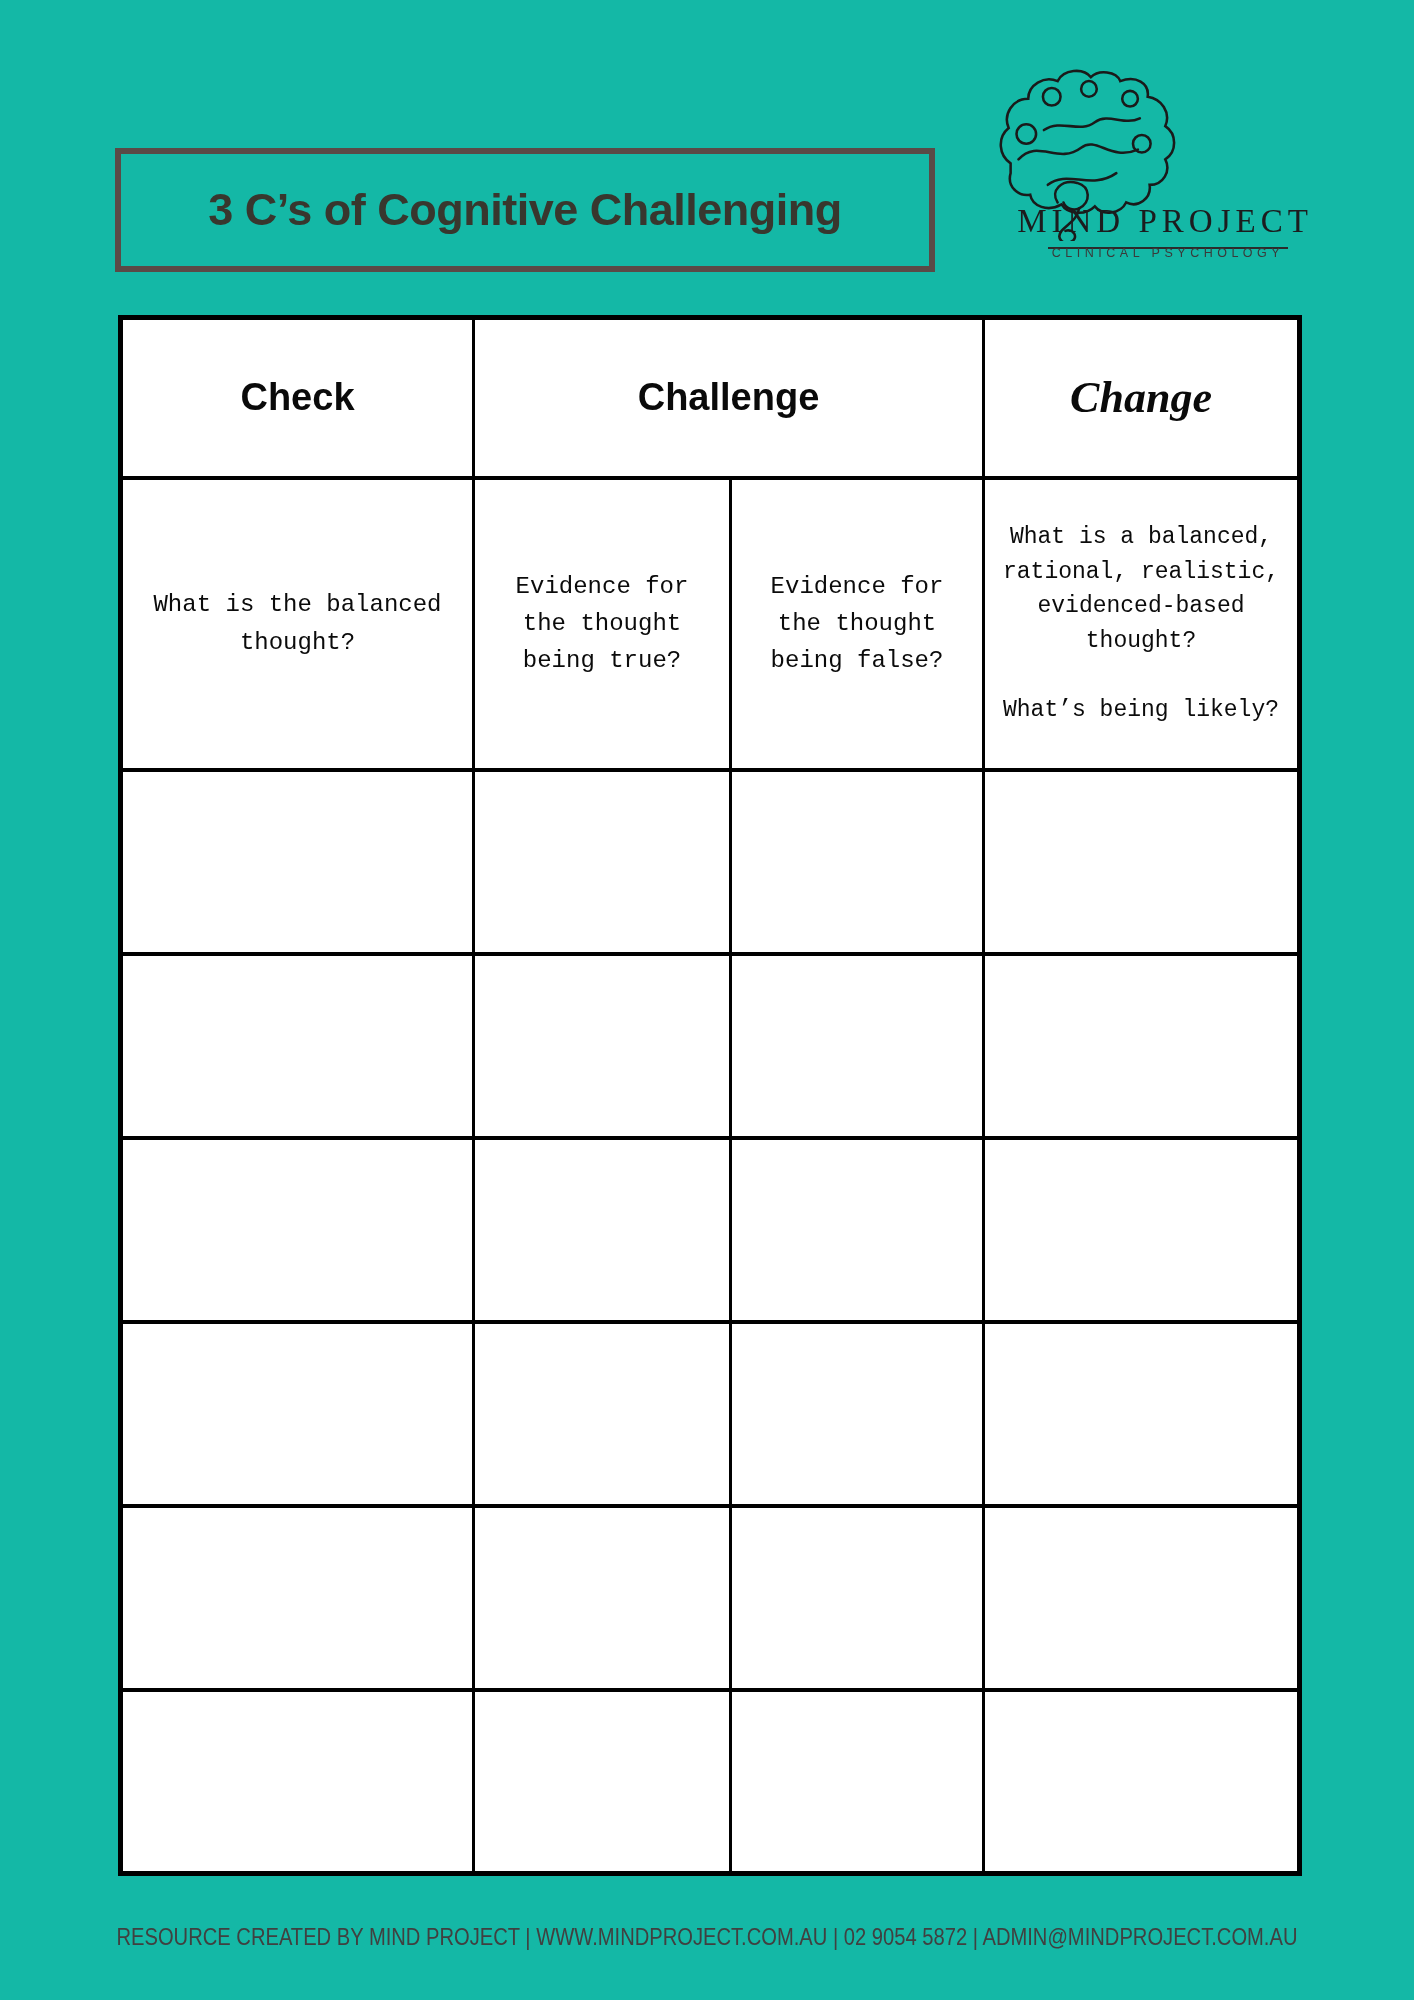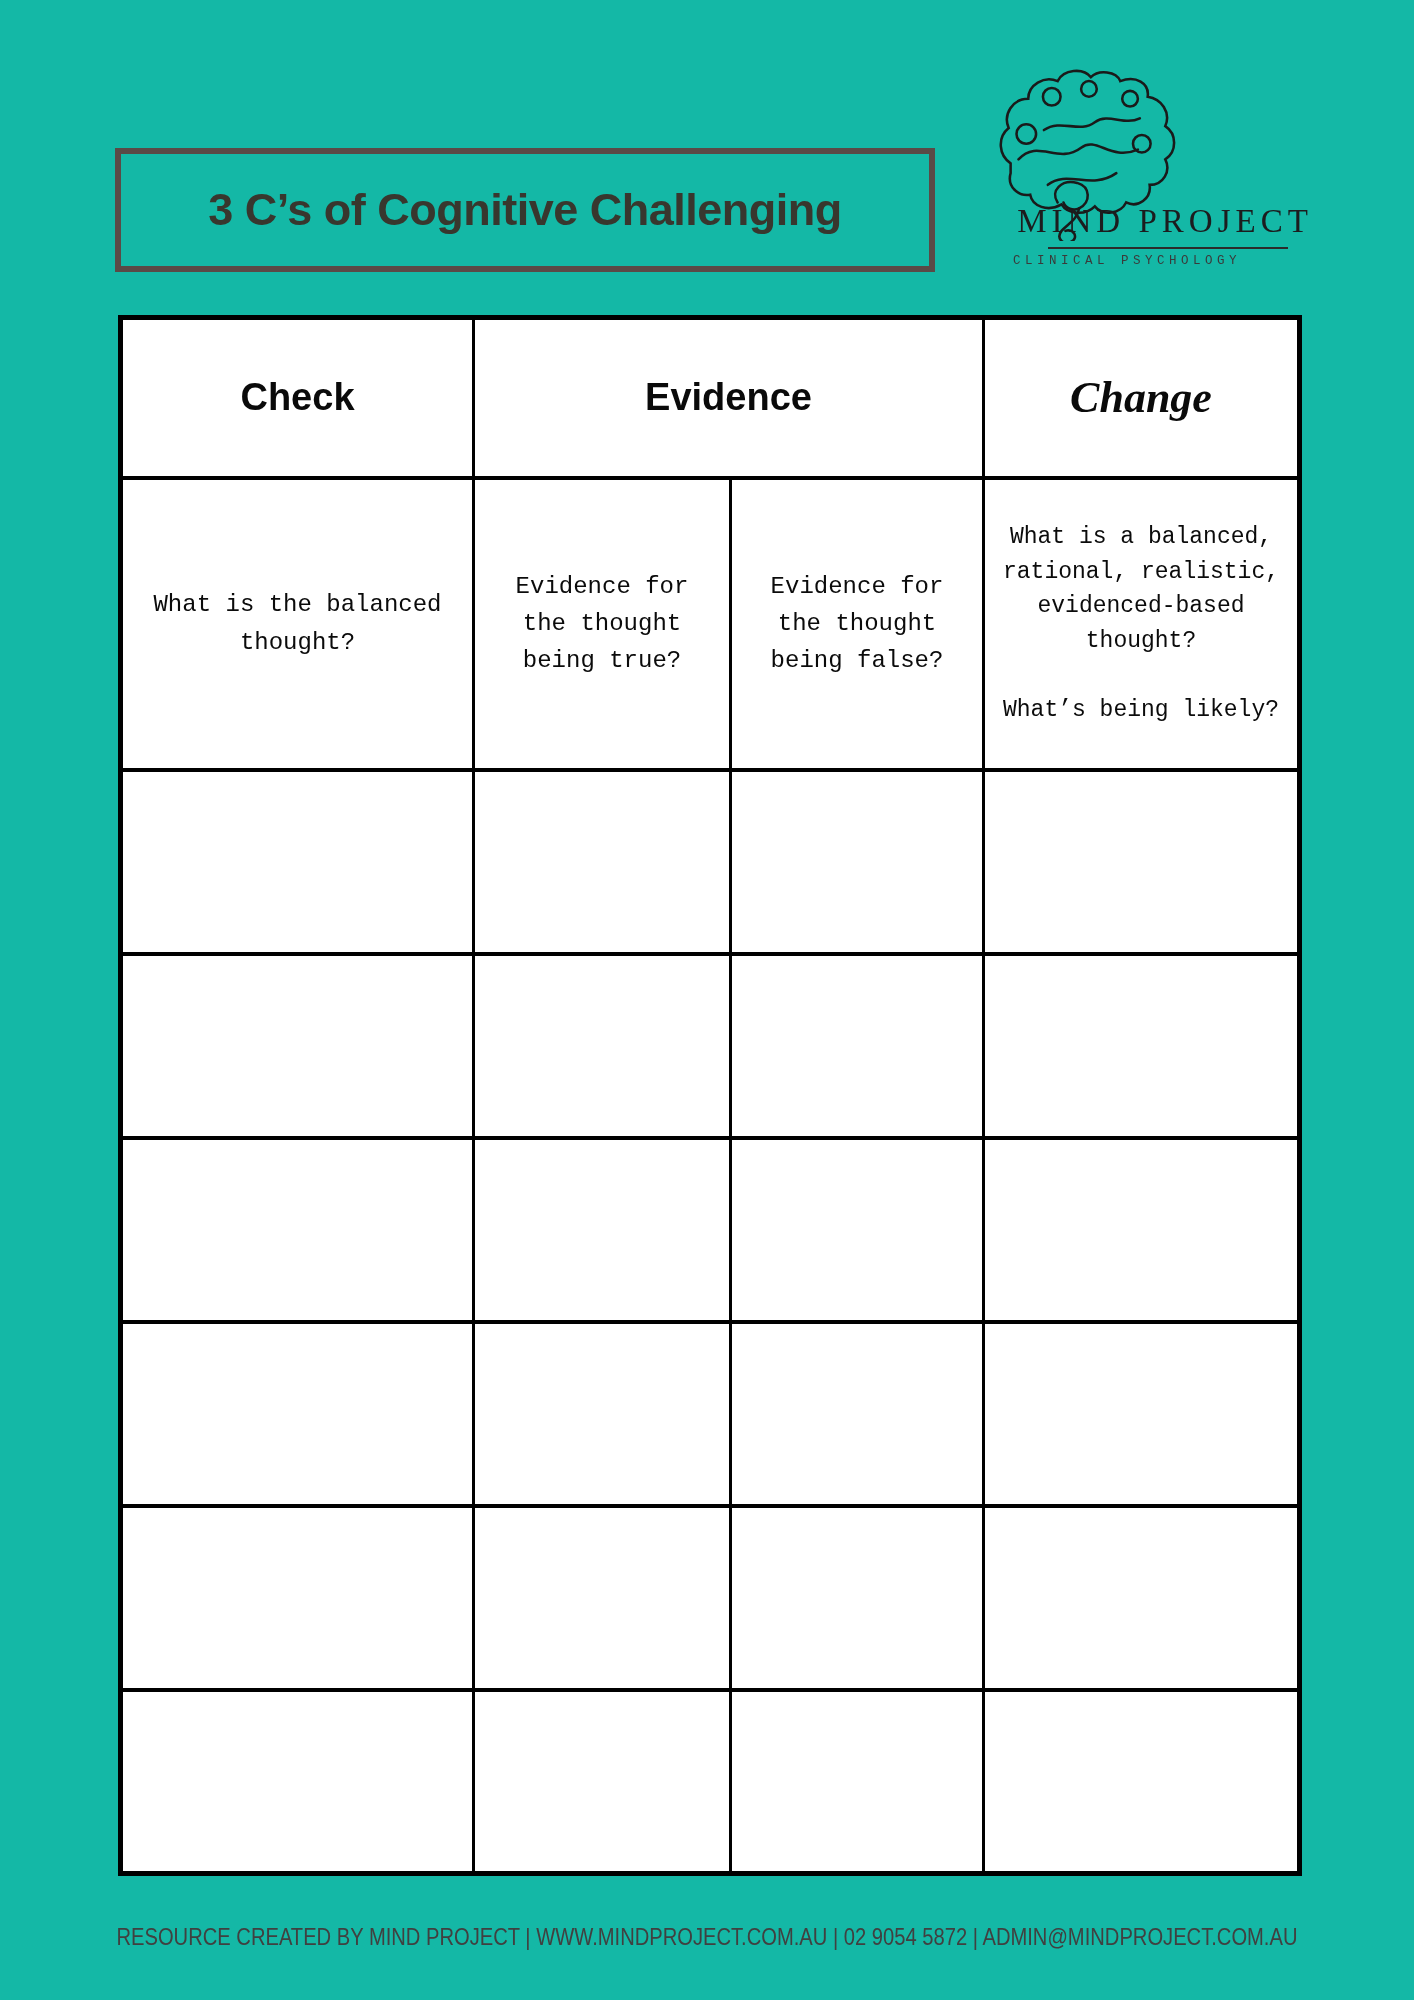--- a/index.html
+++ b/index.html
@@ -35,23 +35,23 @@
     text-align:center;
     font-family:"Liberation Serif", serif;
     font-size:33px;letter-spacing:5px;
     color:#1c1c1e;white-space:nowrap;
   }
   .brand-rule{
     position:absolute;left:63px;top:192px;width:240px;height:0;
     border-top:2px solid #2b2b2b;
   }
   .brand-tagline{
-    position:absolute;left:28px;top:199px;width:310px;
-    text-align:left;
-    font-family:Liberation Mono, monospace;
+    position:absolute;left:28px;top:191px;width:310px;
+    text-align:center;
+    font-family:Liberation Sans, sans-serif;
     font-size:12.5px;letter-spacing:4.5px;
     color:#3a3a3a;white-space:nowrap;
   }
   
   table.worksheet{
     position:absolute;left:118px;top:315px;
     width:1179px;height:1550px;
     border-collapse:collapse;
     table-layout:fixed;
     background:#ffffff;
@@ -127,21 +127,21 @@
   <table class="worksheet">
     <colgroup>
       <col style="width:353px">
         <col style="width:257px">
         <col style="width:253px">
         <col style="width:316px">
     </colgroup>
     <thead>
       <tr class="header-row">
         <th class="th-check">Check</th>
-        <th class="th-challenge" colspan="2">Evidence</th>
+        <th class="th-challenge" colspan="2">Challenge</th>
         <th class="th-change">Change</th>
       </tr>
       <tr class="subheader-row">
         <td class="q-check">What is the balanced
 thought?</td>
         <td class="q-true">Evidence for
 the thought
 being true?</td>
         <td class="q-false">Evidence for
 the thought

